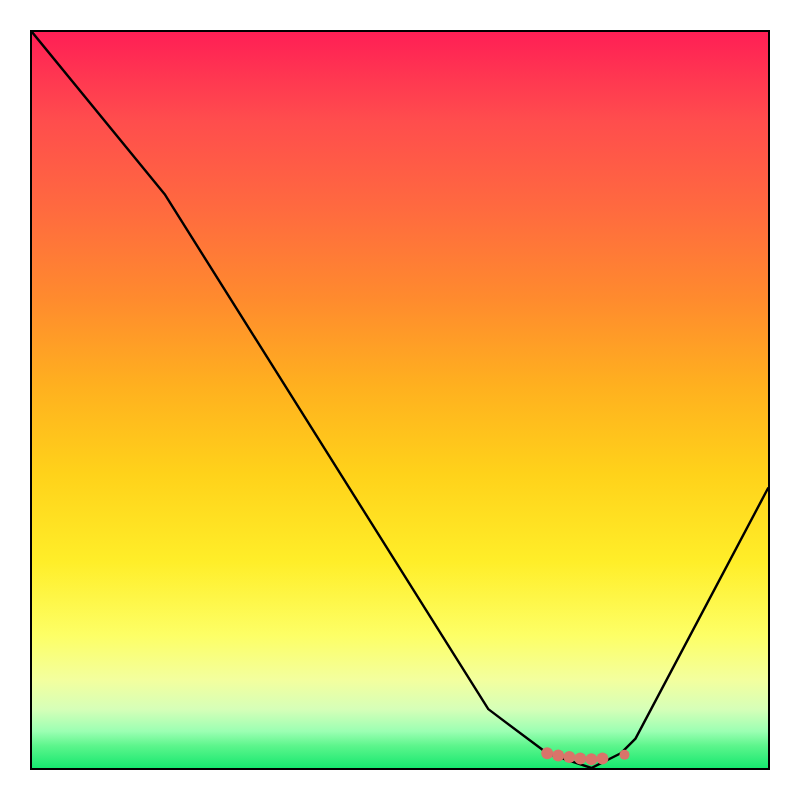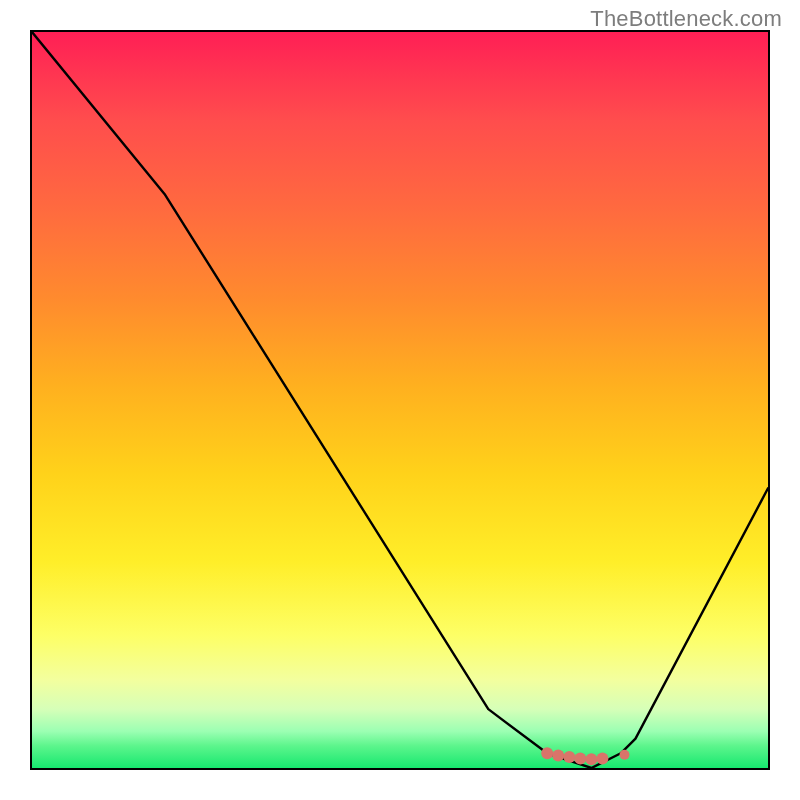--- a/index.html
+++ b/index.html
@@ -67,21 +67,20 @@
     width: 100%;
     height: 100%;
     z-index: 5;
   }
 </style>
 </head>
 <body>
 
 <div class="canvas-wrap">
 
-  <div class="watermark">TheBottleneck.com</div>
 
   <div class="plot-area">
     <div class="gradient-bg"></div>
 
     <svg class="curve" viewBox="0 0 736 736" preserveAspectRatio="none">
       <path id="curve-path" fill="none" stroke="#000000" stroke-width="2.4" stroke-linejoin="round" stroke-linecap="round" d="M0.0 0.0 L132.5 161.9 L456.3 677.1 L515.2 721.3 L559.4 736.0 L588.8 721.3 L603.5 706.6 L736.0 456.3 "></path>
     </svg>
 
     <svg class="curve" viewBox="0 0 736 736" preserveAspectRatio="none">
       <g id="marker-group">

